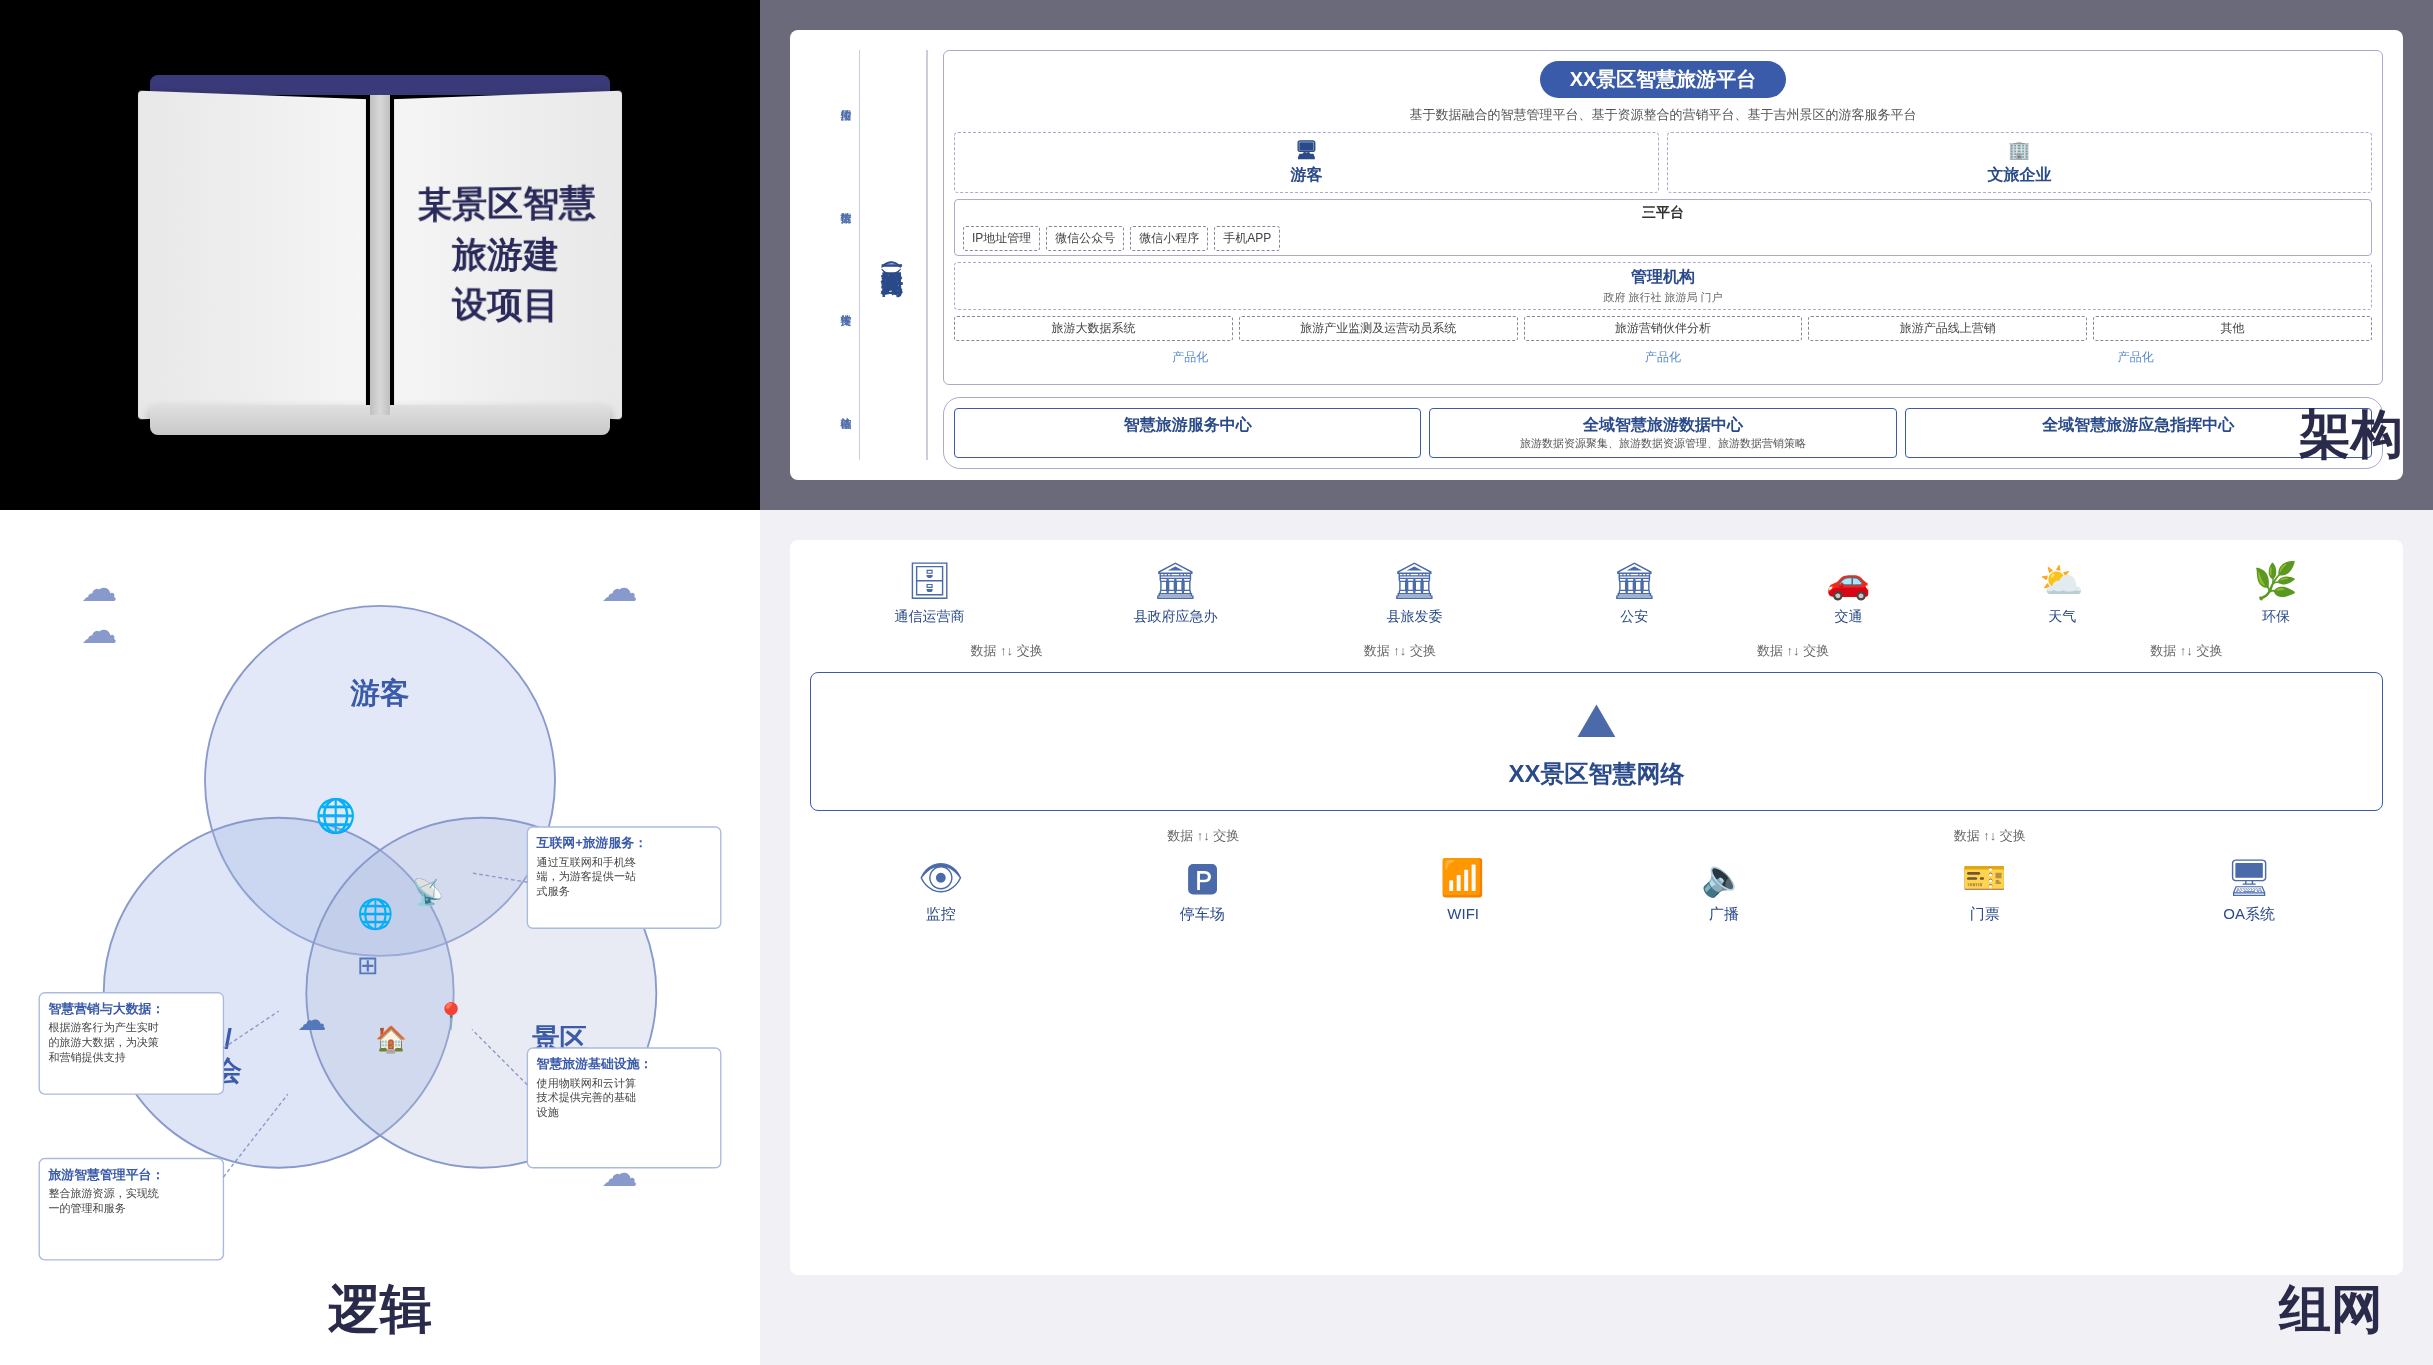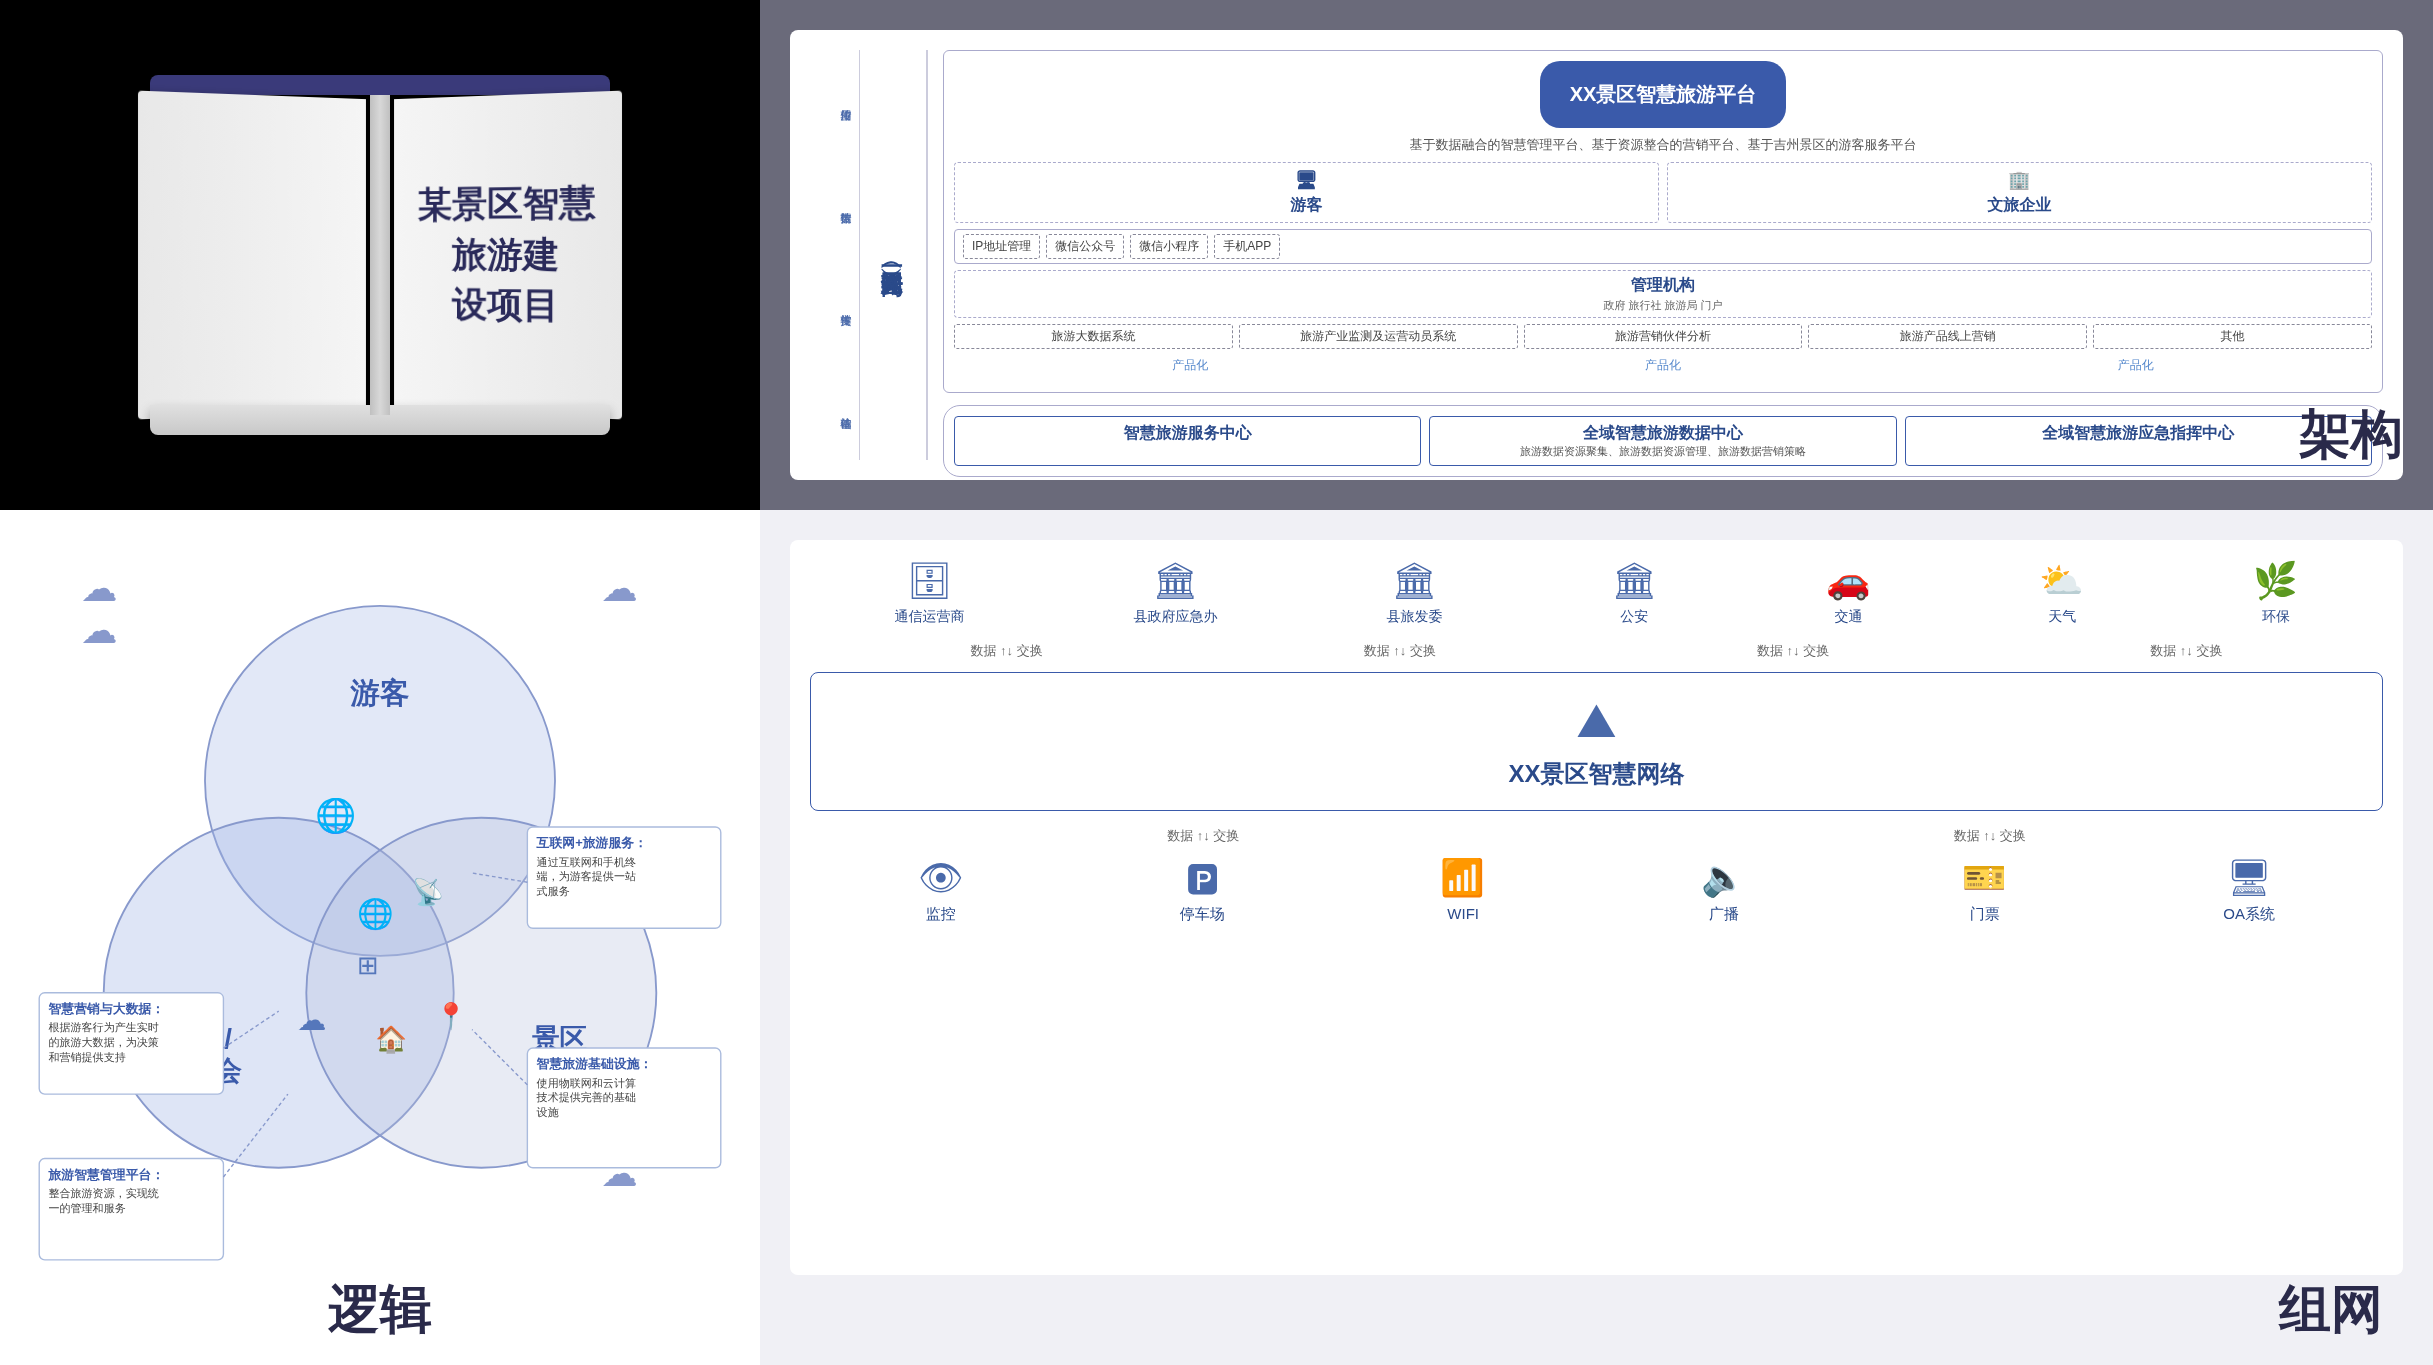--- a/index.html
+++ b/index.html
@@ -133,21 +133,21 @@
       border-radius: 6px;
       padding: 10px;
     }
     .platform-title {
       text-align: center;
       margin-bottom: 8px;
     }
     .platform-title-badge {
       background: #3a5aaa;
       color: #fff;
-      padding: 20px 30px;
+      padding: 5px 30px;
       border-radius: 20px;
       font-size: 20px;
       font-weight: bold;
       display: inline-block;
     }
     .platform-subtitle {
       text-align: center;
       font-size: 13px;
       color: #555;
       margin-bottom: 8px;
@@ -422,20 +422,21 @@
                 <div class="platform-user-label">🖥</div>
                 <div style="font-size:16px;color:#2a4a8a;font-weight:bold;">游客</div>
               </div>
               <div class="platform-user-box">
                 <div class="platform-user-label">🏢</div>
                 <div style="font-size:16px;color:#2a4a8a;font-weight:bold;">文旅企业</div>
               </div>
             </div>
 
             <div class="sanpingtai-box">
+              <div class="sanpingtai-label">三平台</div>
               <div class="sanpingtai-items">
                 <div class="sanpingtai-item">IP地址管理</div>
                 <div class="sanpingtai-item">微信公众号</div>
                 <div class="sanpingtai-item">微信小程序</div>
                 <div class="sanpingtai-item">手机APP</div>
               </div>
             </div>
 
             <div class="mgmt-box">
               <div class="mgmt-label">管理机构</div>

